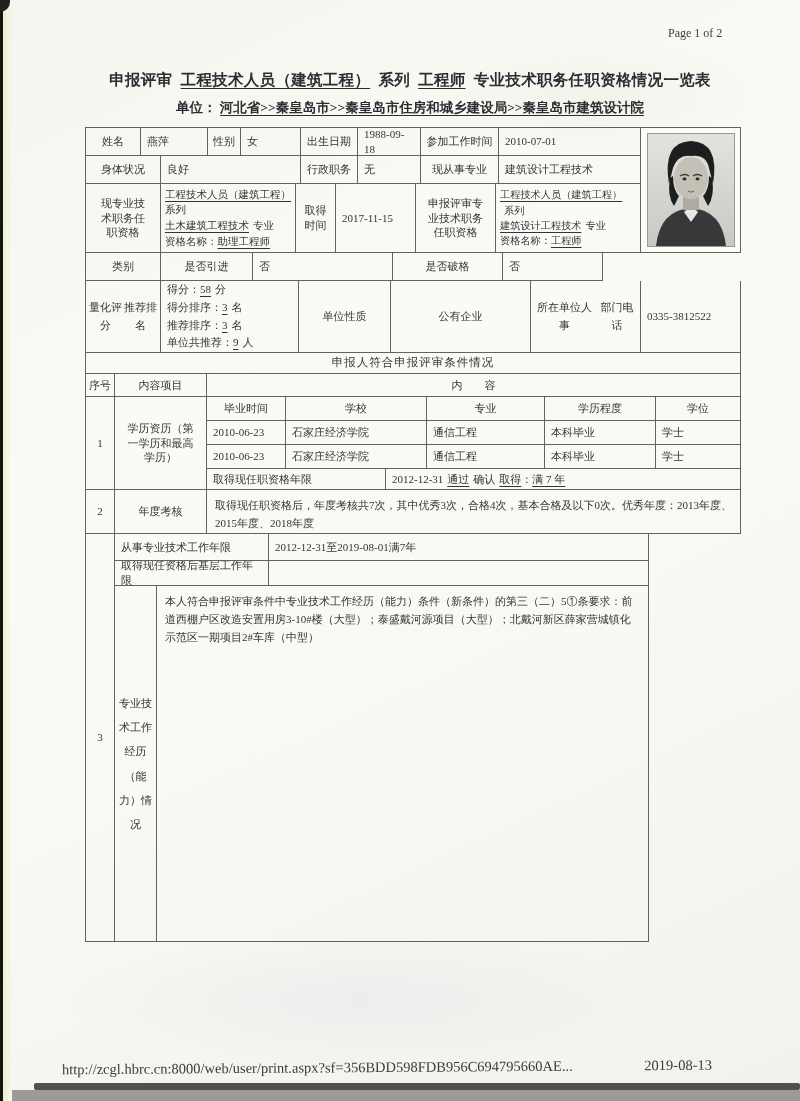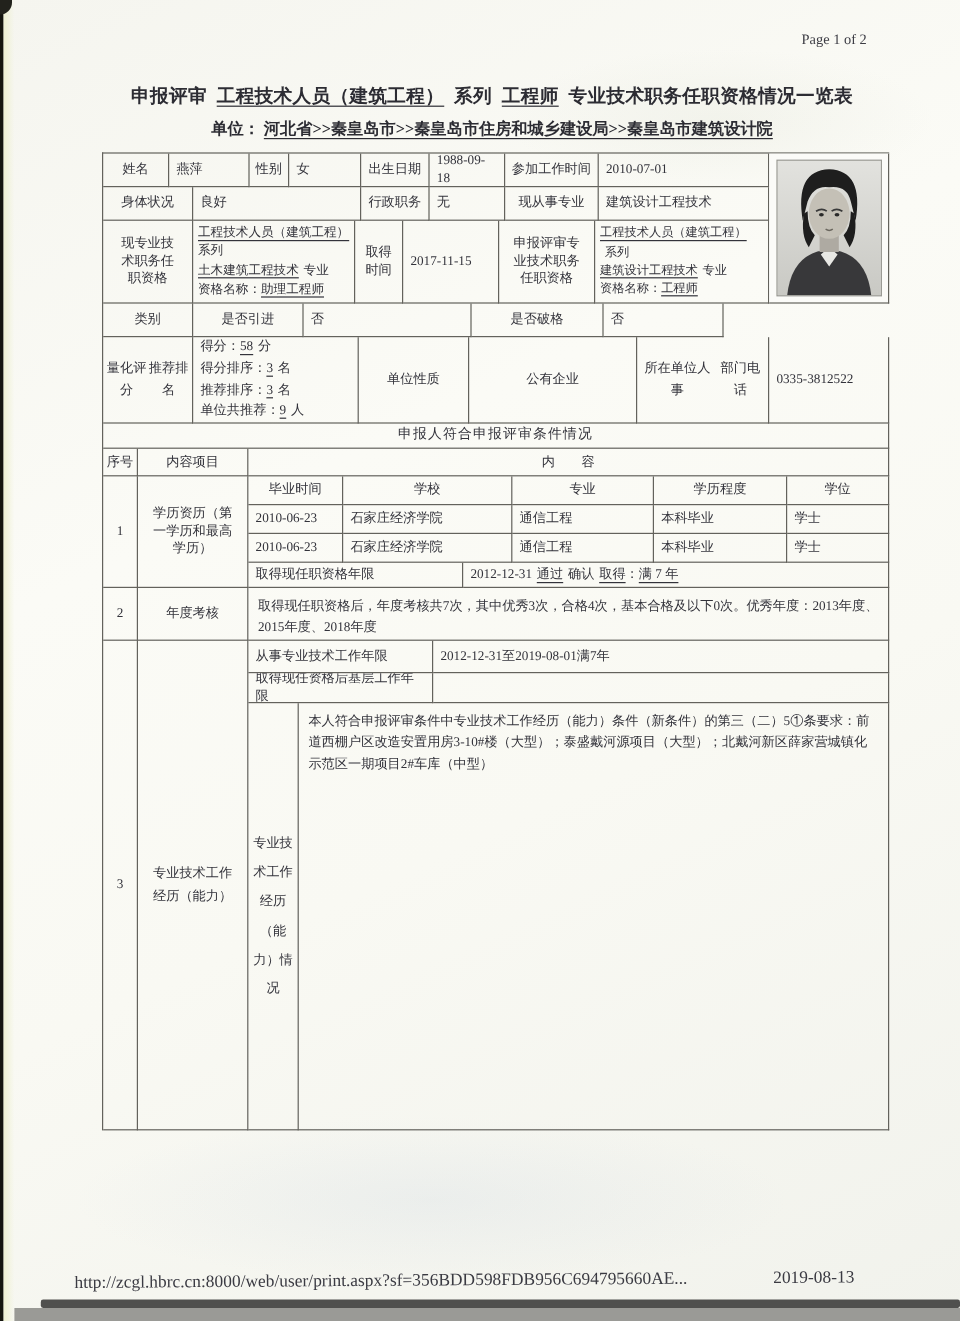--- a/index.html
+++ b/index.html
@@ -232,21 +232,20 @@
   </div>
 
   <div class="row h44">
     <div class="cell lbl" style="width:29px;">2</div>
     <div class="cell lbl" style="width:92px;">年度考核</div>
     <div class="cell para" style="width:534px;">取得现任职资格后，年度考核共7次，其中优秀3次，合格4次，基本合格及以下0次。优秀年度：2013年度、2015年度、2018年度</div>
   </div>
 
   <div class="row">
     <div class="cell lbl" style="width:29px;">3</div>
-    <div class="cell lbl" style="width:92px;padding:2px 10px;line-height:1.7;">专业技术工作经历（能力）</div>
     <div class="colblock">
       <div class="row h27">
         <div class="cell val" style="width:154px;">从事专业技术工作年限</div>
         <div class="cell val" style="width:380px;">2012-12-31至2019-08-01满7年</div>
       </div>
       <div class="row h25">
         <div class="cell val" style="width:154px;">取得现任资格后基层工作年限</div>
         <div class="cell val" style="width:380px;"></div>
       </div>
       <div class="row h356">

